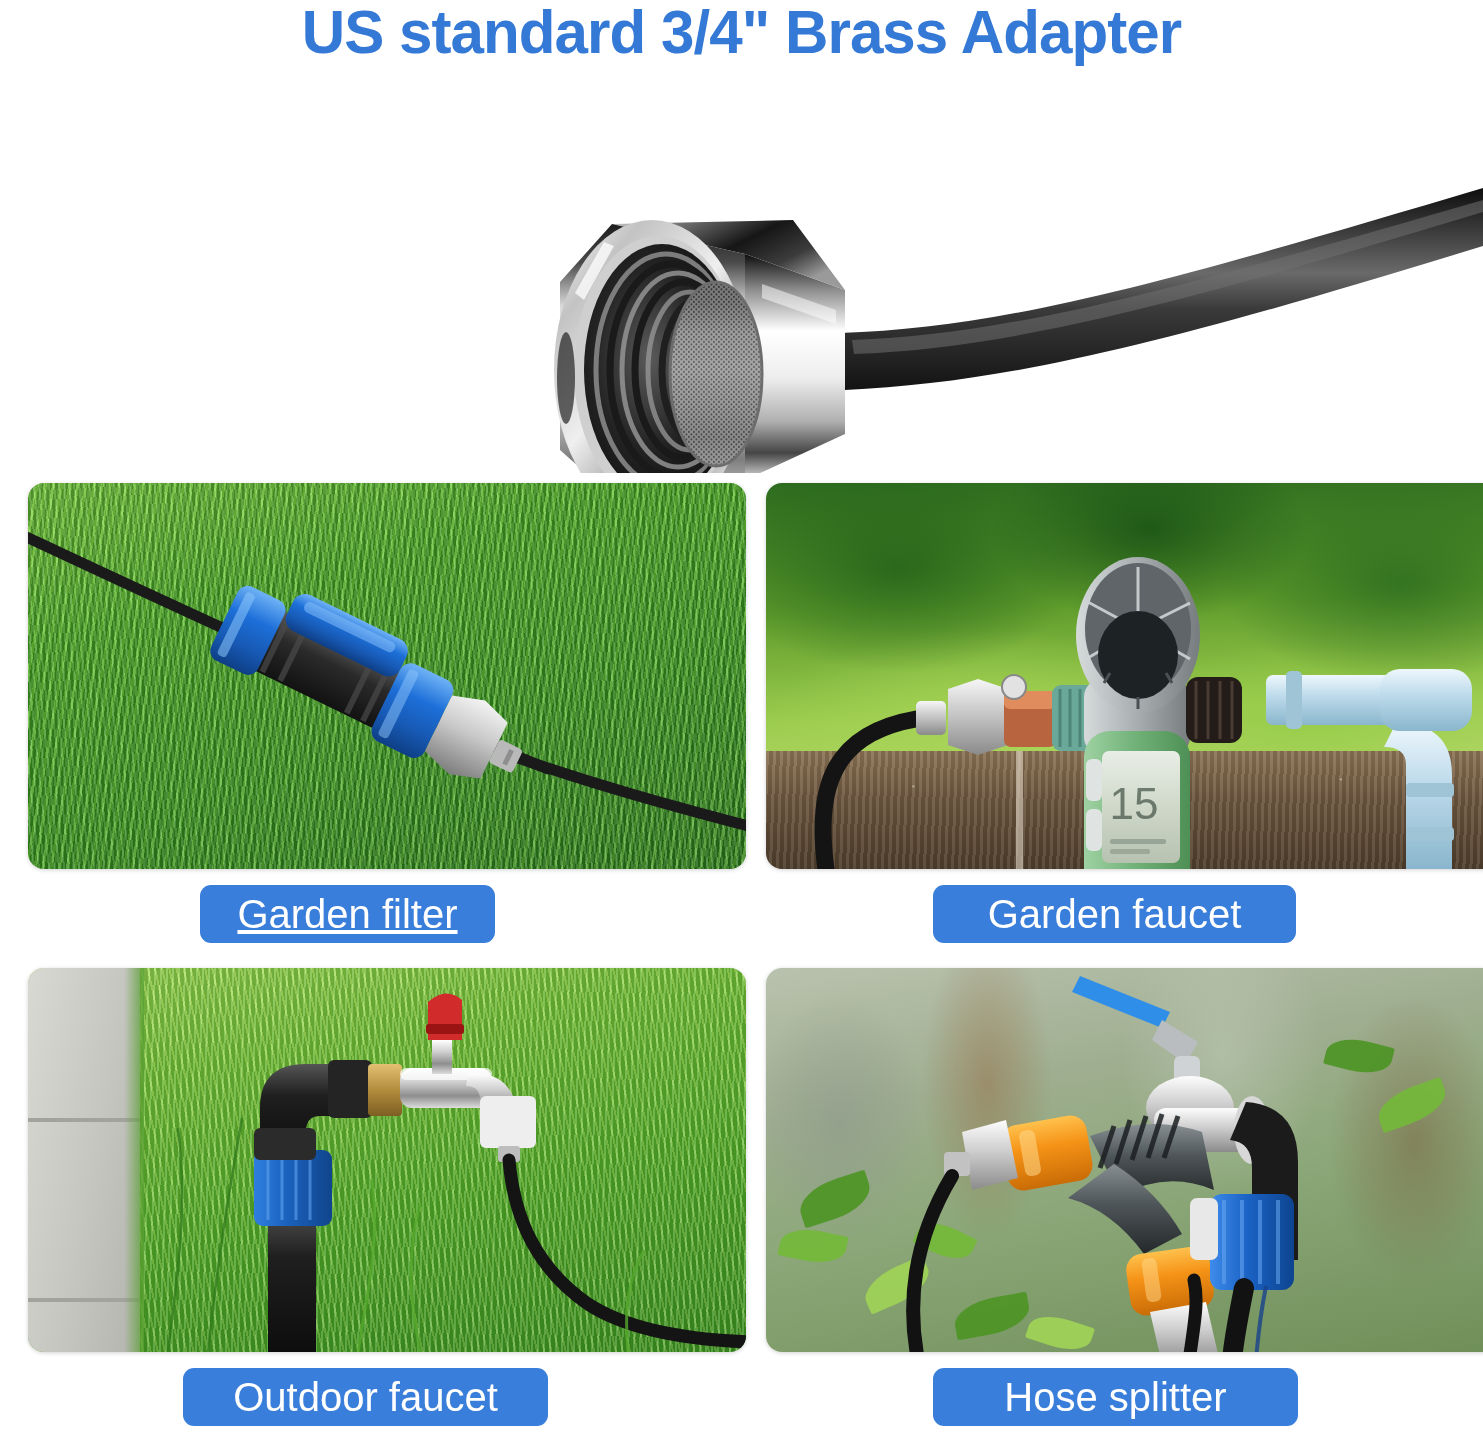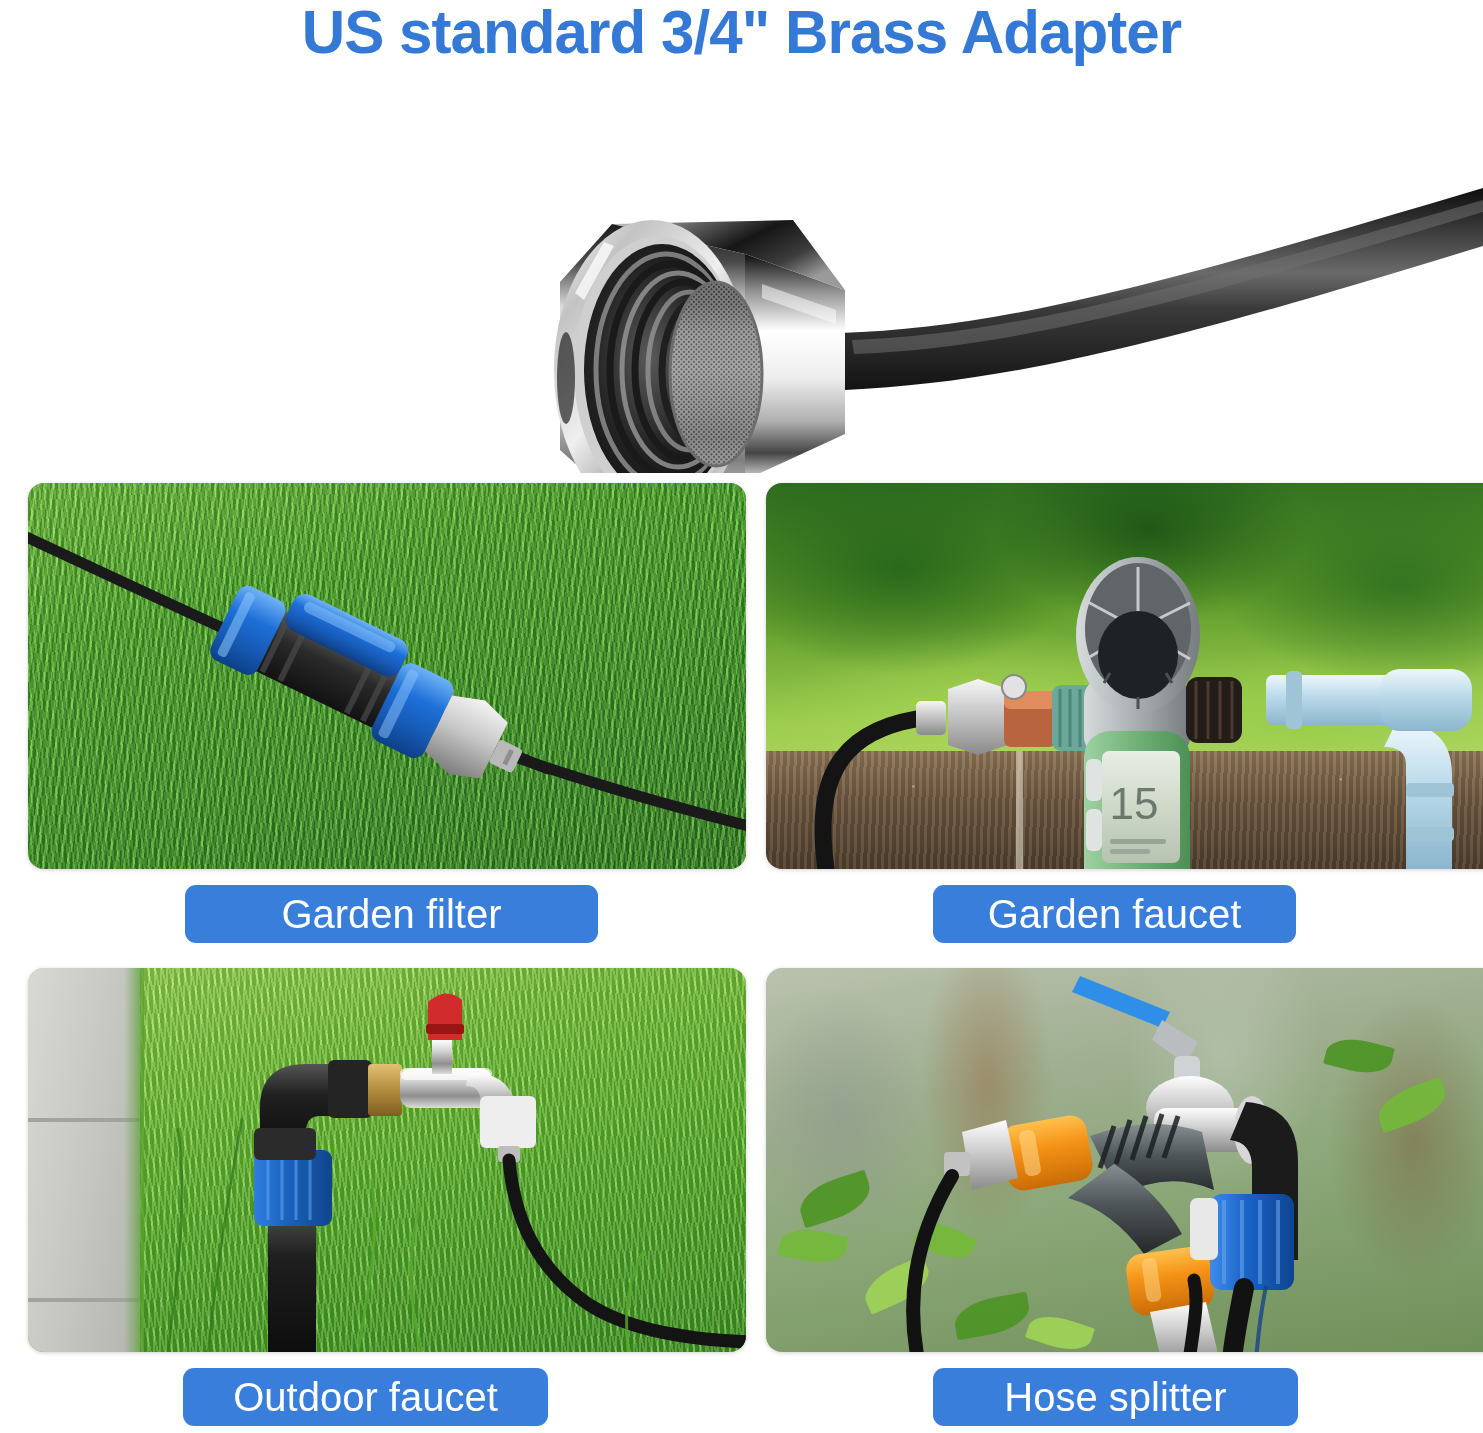--- a/index.html
+++ b/index.html
@@ -49,21 +49,21 @@
     background:#3a7edb;
     color:#ffffff;
     border-radius:11px;
     font-size:40px;
     font-weight:400;
     line-height:58px;
     text-align:center;
     height:58px;
     white-space:nowrap;
   }
-  .b1 { left:185px; top:885px;  width:413px; }
+  .b1 { left:200px; top:885px;  width:295px;text-decoration:underline; }
   .b2 { left:933px; top:885px;  width:363px; }
   .b3 { left:183px; top:1368px; width:365px; }
   .b4 { left:933px; top:1368px; width:365px; }
 
   
 
   
   .grass-bright {
     background:
       repeating-linear-gradient(84deg, rgba(255,255,255,.13) 0 2px, rgba(0,0,0,.10) 2px 5px),

